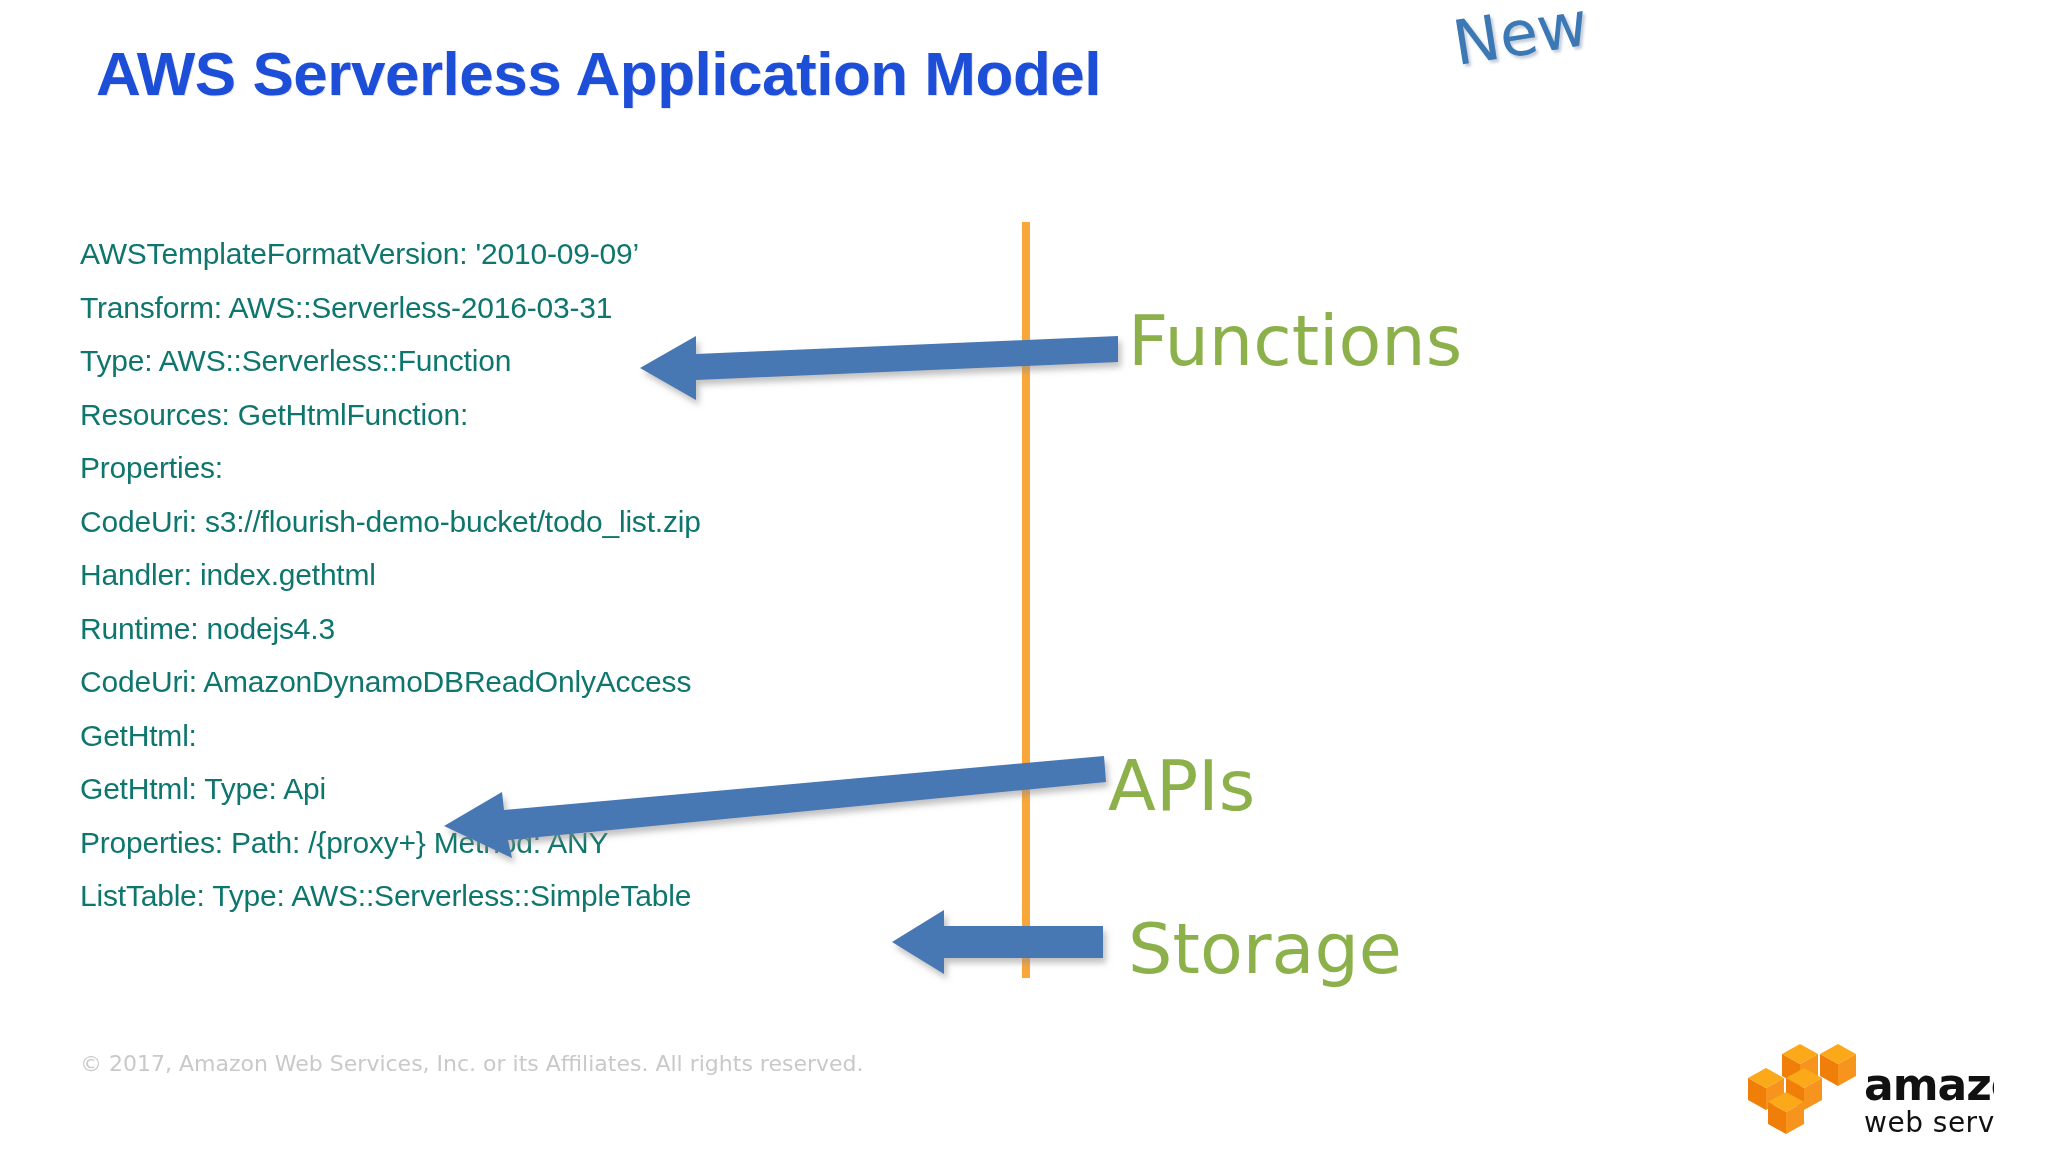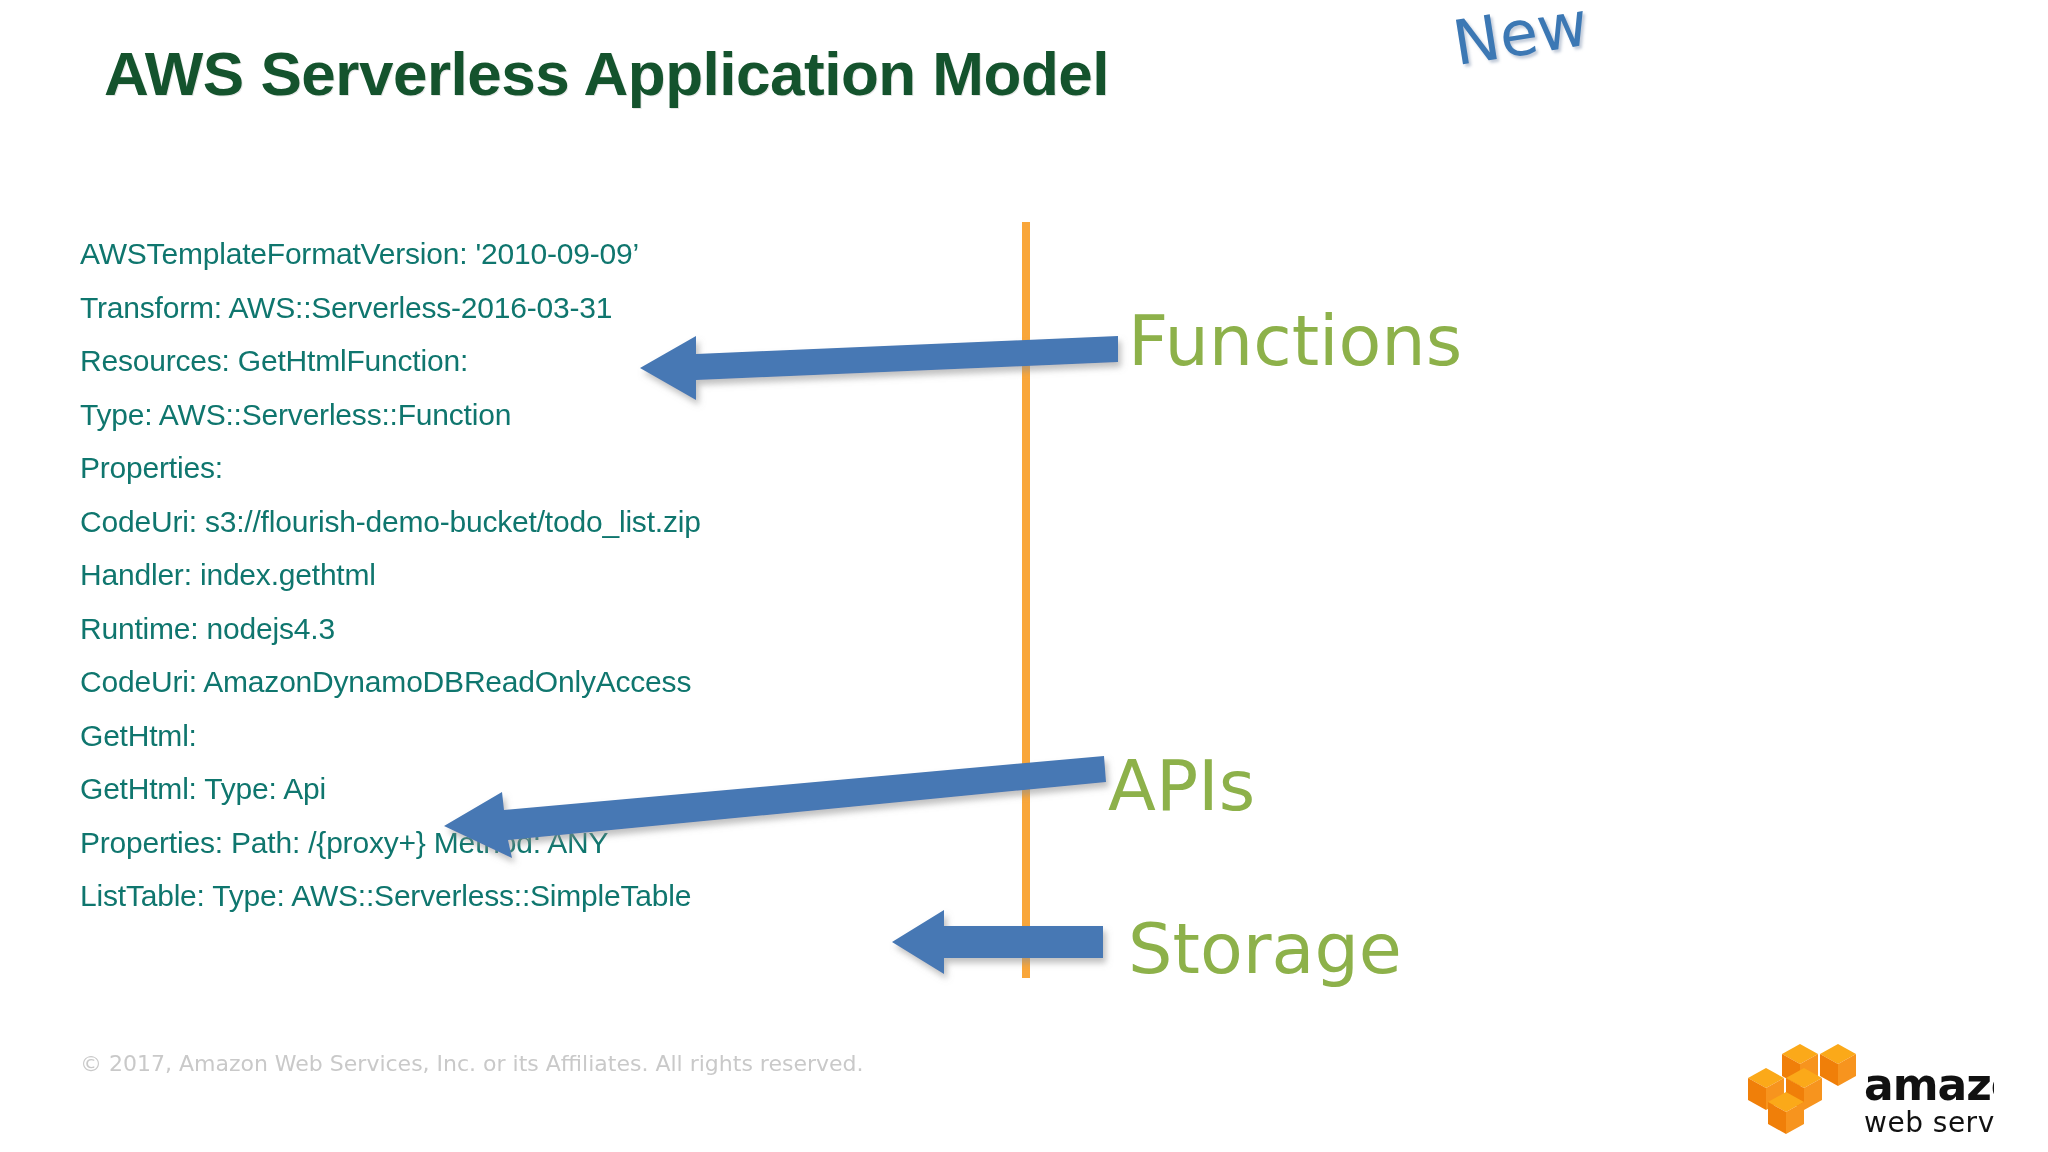--- a/index.html
+++ b/index.html
@@ -14,26 +14,26 @@
     position: relative;
     width: 2048px;
     height: 1152px;
     background: #ffffff;
     overflow: hidden;
   }
 
   
   #slide-title {
     position: absolute;
-    left: 104px;
+    left: 96px;
     top: 38px;
     font-family: "Liberation Sans", sans-serif;
     font-size: 62px;
     font-weight: bold;
-    color: #14532d;
+    color: #1d4ed8;
     letter-spacing: -0.5px;
     white-space: nowrap;
     text-shadow: 1px 1px 0 rgba(0,0,0,0.10);
   }
 
   
   #new-badge {
     position: absolute;
     left: 1448px;
     top: 8px;
@@ -122,22 +122,22 @@
 
 <div id="slide">
 
   <div id="slide-title">AWS Serverless Application Model</div>
 
   <div id="new-badge">New</div>
 
   <div id="code-block">
     <div class="code-line">AWSTemplateFormatVersion: '2010-09-09’</div>
     <div class="code-line">Transform: AWS::Serverless-2016-03-31</div>
+    <div class="code-line">Type: AWS::Serverless::Function</div>
     <div class="code-line">Resources: GetHtmlFunction:</div>
-    <div class="code-line">Type: AWS::Serverless::Function</div>
     <div class="code-line">Properties:</div>
     <div class="code-line">CodeUri: s3://flourish-demo-bucket/todo_list.zip</div>
     <div class="code-line">Handler: index.gethtml</div>
     <div class="code-line">Runtime: nodejs4.3</div>
     <div class="code-line">CodeUri: AmazonDynamoDBReadOnlyAccess</div>
     <div class="code-line">GetHtml:</div>
     <div class="code-line">GetHtml: Type: Api</div>
     <div class="code-line">Properties: Path: /{proxy+} Method: ANY</div>
     <div class="code-line">ListTable: Type: AWS::Serverless::SimpleTable</div>
   </div>

